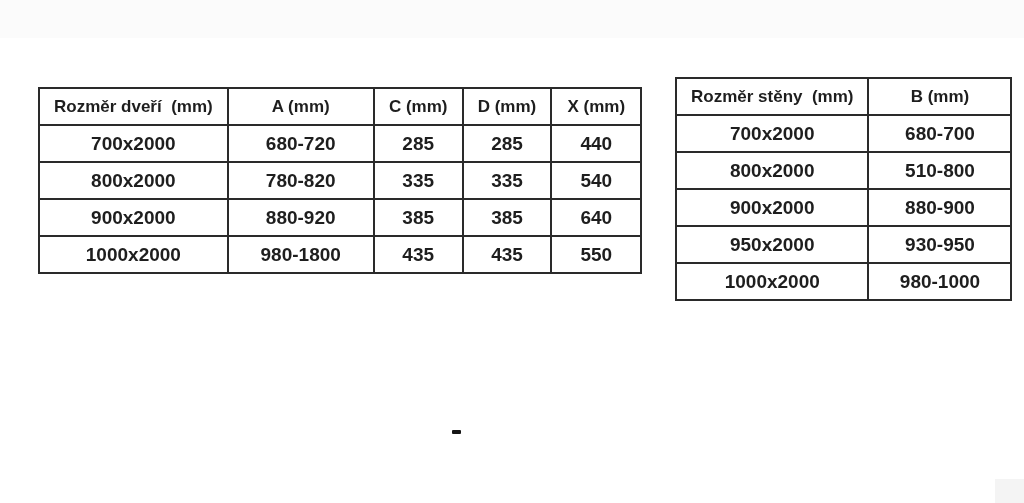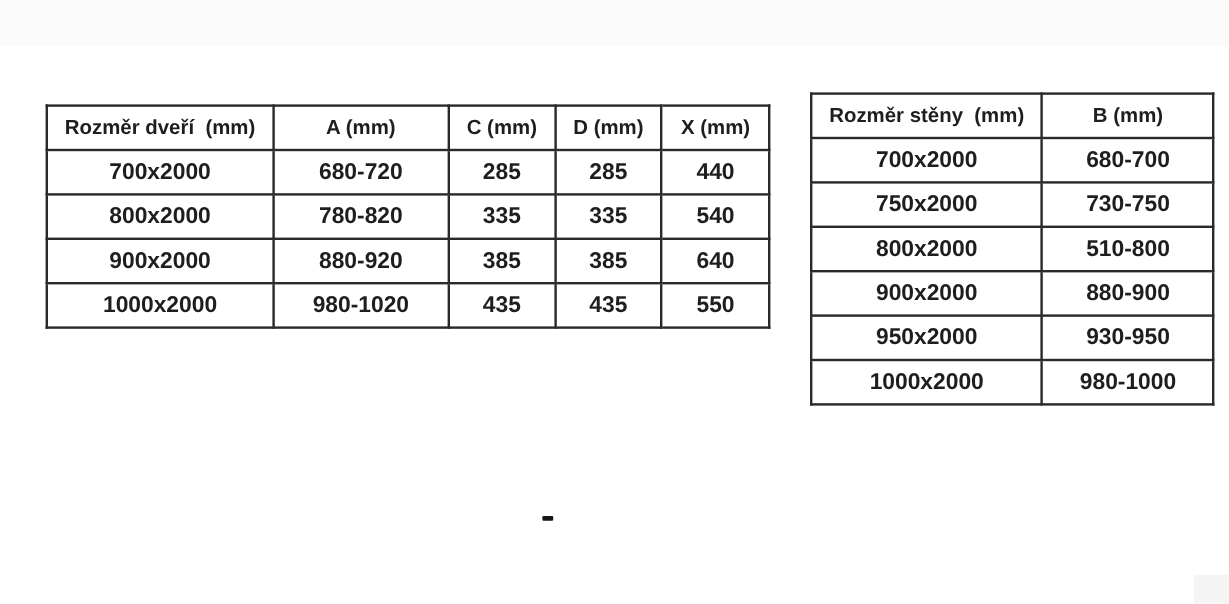--- a/index.html
+++ b/index.html
@@ -101,21 +101,21 @@
       </tr>
       <tr>
         <td>900x2000</td>
         <td>880-920</td>
         <td>385</td>
         <td>385</td>
         <td>640</td>
       </tr>
       <tr>
         <td>1000x2000</td>
-        <td>980-1020</td>
+        <td>980-1800</td>
         <td>435</td>
         <td>435</td>
         <td>550</td>
       </tr>
     </tbody>
 </table>
 
 <table class="spec" id="walls-table">
   <colgroup>
     <col style="width:164px">
@@ -126,24 +126,20 @@
       <th>Rozměr stěny  (mm)</th>
       <th>B (mm)</th>
     </tr>
   </thead>
   <tbody>
       <tr>
         <td>700x2000</td>
         <td>680-700</td>
       </tr>
       <tr>
-        <td>750x2000</td>
-        <td>730-750</td>
-      </tr>
-      <tr>
         <td>800x2000</td>
         <td>510-800</td>
       </tr>
       <tr>
         <td>900x2000</td>
         <td>880-900</td>
       </tr>
       <tr>
         <td>950x2000</td>
         <td>930-950</td>

